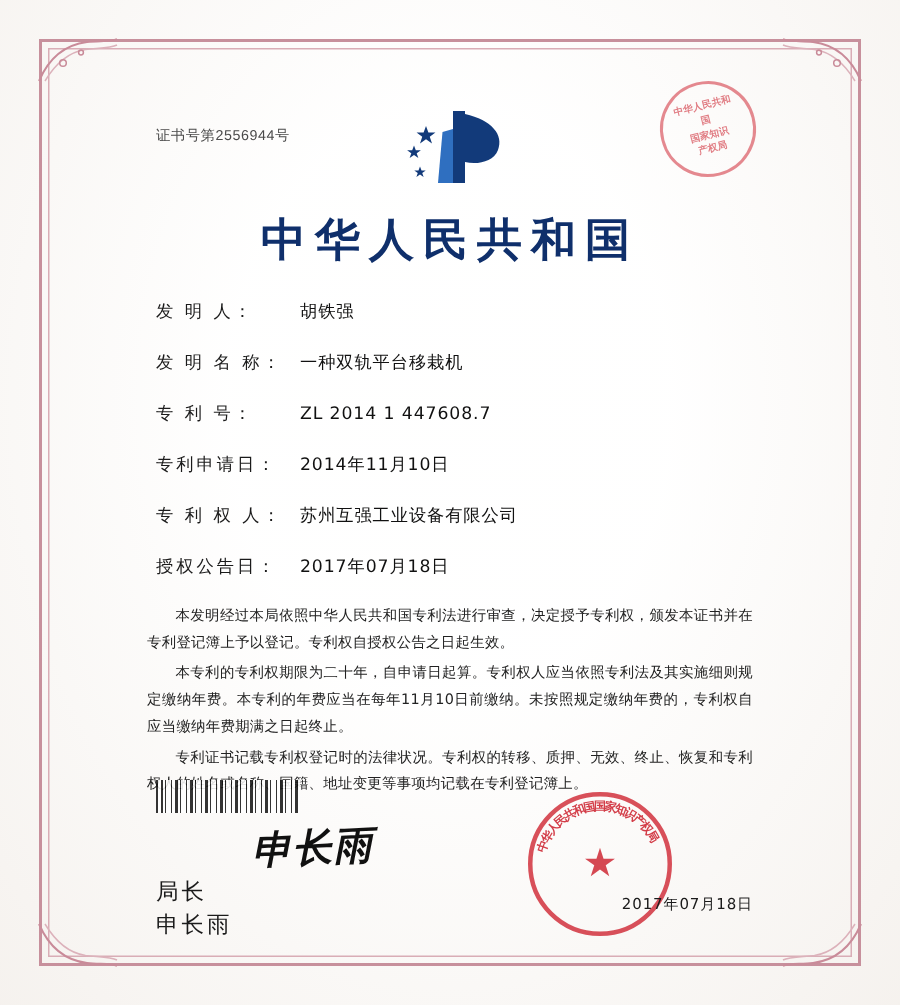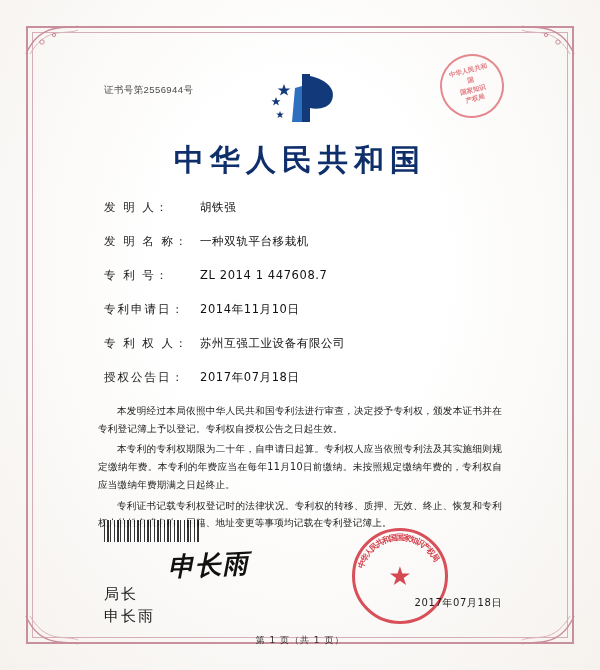--- a/index.html
+++ b/index.html
@@ -404,15 +404,14 @@
       <span style="transform: rotate(30deg);">识</span>
       <span style="transform: rotate(40deg);">产</span>
       <span style="transform: rotate(50deg);">权</span>
       <span style="transform: rotate(60deg);">局</span>
     </div>
     <div class="seal-star">★</div>
   </div>
 
   <div class="issue-date">2017年07月18日</div>
 
-  <div class="page-footer">第 1 页（共 1 页）</div>
 
 </div>
 
 </body></html>

